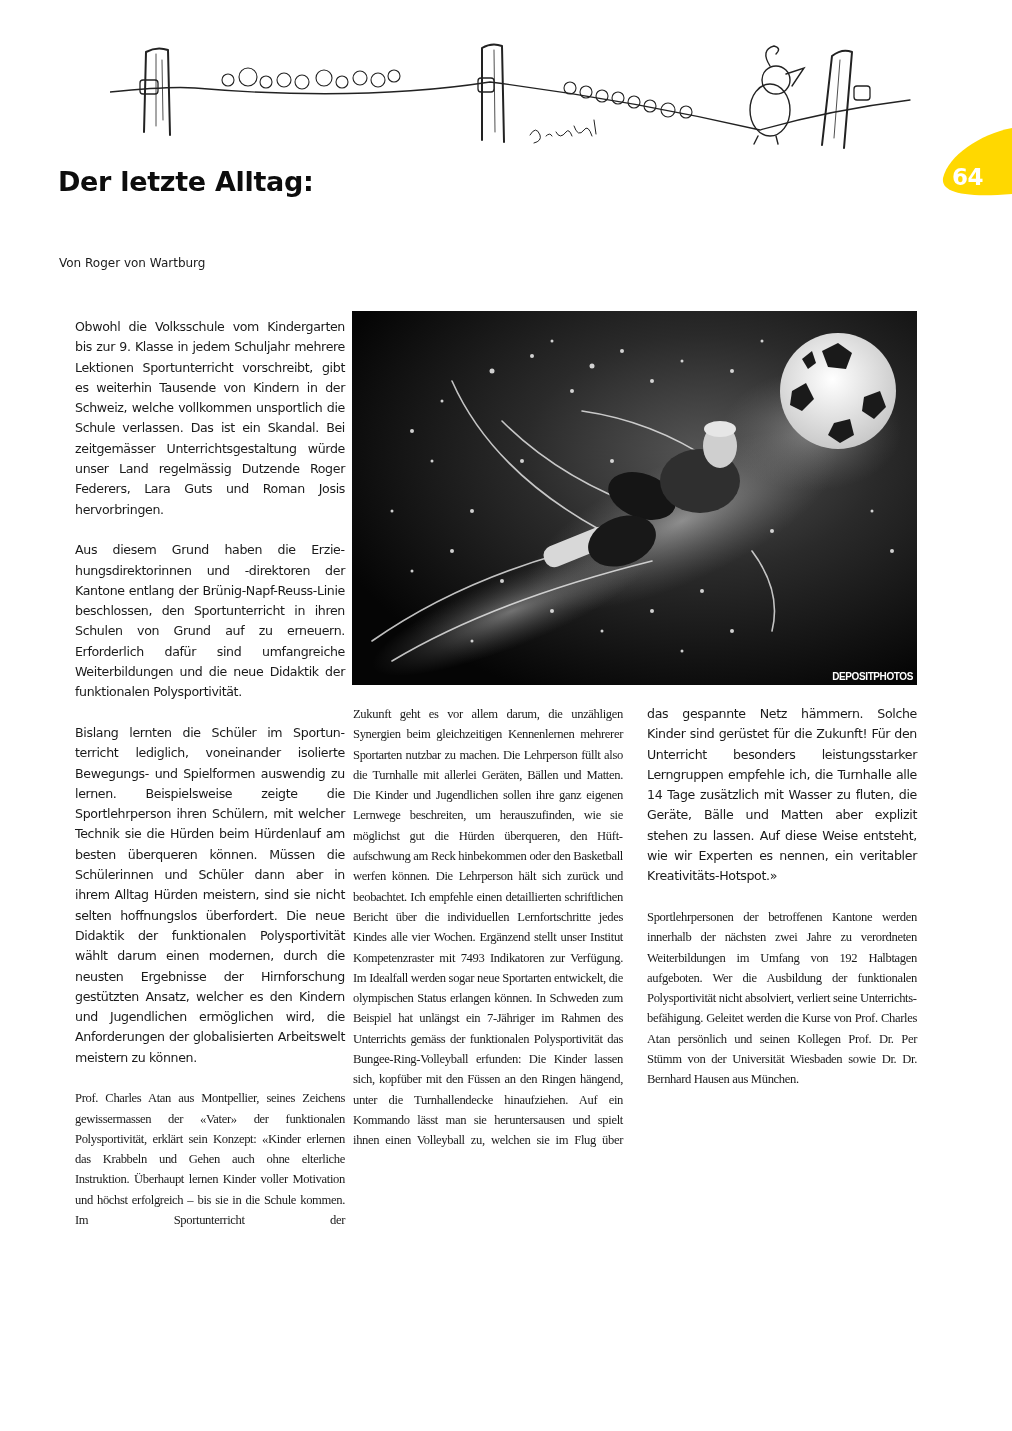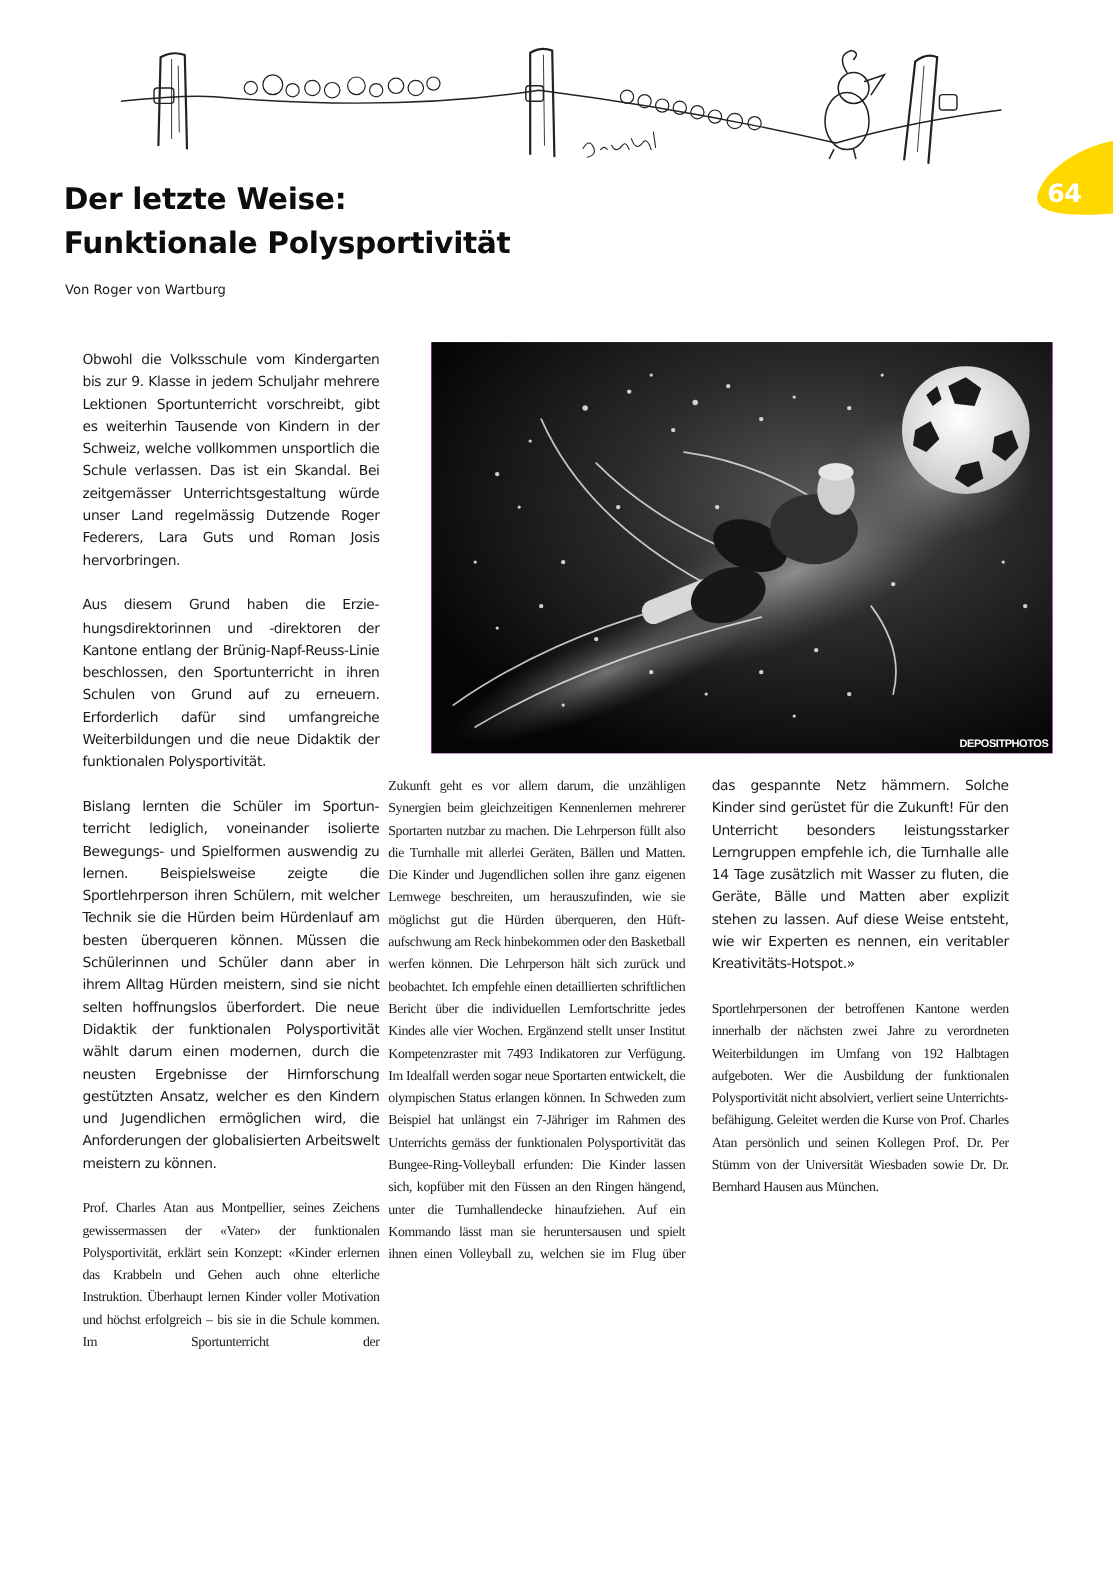--- a/index.html
+++ b/index.html
@@ -14,21 +14,21 @@
   .title { position: absolute; left: 58px; top: 162px; font-family: "DejaVu Sans", sans-serif; font-weight: bold; font-size: 27px; line-height: 40px; color: #0d0d0d; letter-spacing: -0.3px; }
   .byline { position: absolute; left: 59px; top: 256px; font-family: "DejaVu Sans", sans-serif; font-size: 12px; color: #1a1a1a; }
 
   .col { position: absolute; width: 270px; font-family: "DejaVu Sans", sans-serif; font-size: 12.6px; line-height: 20.3px; text-align: justify; hyphens: manual; color: #1a1a1a; letter-spacing: -0.35px; }
   .col p { margin-bottom: 20.3px; }
   .col p:last-child { margin-bottom: 0; font-family: Liberation Serif, serif; }
   .col1 { left: 75px; top: 317px; }
   .col2 { left: 353px; top: 704px; }
   .col3 { left: 647px; top: 704px; }
 
-  .photo { position: absolute; left: 352px; top: 311px; width: 565px; height: 374px; background: #d946ef; overflow: hidden; margin-left: 40px; }
+  .photo { position: absolute; left: 352px; top: 311px; width: 565px; height: 374px; background: #14532d; overflow: hidden; }
   .photo svg { display: block; }
   .photo-credit { position: absolute; right: 4px; bottom: 3px; font-family: "Liberation Sans", sans-serif; font-weight: bold; font-size: 10px; color: #ffffff; letter-spacing: -0.4px; }
 </style>
 </head>
 <body>
 
 <div class="illustration">
   <svg width="810" height="115" viewBox="0 0 810 115">
     <g fill="none" stroke="#222" stroke-width="1.3" stroke-linecap="round">
 
@@ -80,22 +80,21 @@
     </g>
   </svg>
 </div>
 
 <svg class="page-badge" width="72" height="74" viewBox="0 0 72 74">
   <path d="M72 2 C 40 8 8 30 3 52 C 1 66 22 72 72 68 Z" fill="#FFD800"></path>
 </svg>
 <div class="page-number">64</div>
 
 <h1 class="title">
-  <span>Der letzte Weise:</span><br>
-  <span>Funktionale Polysportivität</span>
+  <span>Der letzte Alltag:</span><br>
 </h1>
 <div class="byline">Von Roger von Wartburg</div>
 
 <div class="col col1">
   <p>Obwohl die Volksschule vom Kinder­garten bis zur 9. Klasse in jedem Schul­jahr mehrere Lektionen Sportunter­richt vorschreibt, gibt es weiterhin Tausende von Kindern in der Schweiz, welche vollkommen unsportlich die Schule verlassen. Das ist ein Skandal. Bei zeitgemässer Unterrichtsgestal­tung würde unser Land regelmässig Dutzende Roger Federers, Lara Guts und Roman Josis hervorbringen.</p>
   <p>Aus diesem Grund haben die Erzie­hungsdirektorinnen und -direktoren der Kantone entlang der Brünig-Napf-Reuss-Linie beschlossen, den Sportun­terricht in ihren Schulen von Grund auf zu erneuern. Erforderlich dafür sind umfangreiche Weiterbildungen und die neue Didaktik der funktionalen Polysportivität.</p>
   <p>Bislang lernten die Schüler im Sportun­terricht lediglich, voneinander isolier­te Bewegungs- und Spielformen aus­wendig zu lernen. Beispielsweise zeig­te die Sportlehrperson ihren Schülern, mit welcher Technik sie die Hürden beim Hürdenlauf am besten überque­ren können. Müssen die Schülerinnen und Schüler dann aber in ihrem Alltag Hürden meistern, sind sie nicht selten hoffnungslos überfordert. Die neue Didaktik der funktionalen Polysporti­vität wählt darum einen modernen, durch die neusten Ergebnisse der Hirnforschung gestützten Ansatz, welcher es den Kindern und Jugendli­chen ermöglichen wird, die Anforde­rungen der globalisierten Arbeitswelt meistern zu können.</p>
   <p style="text-align-last: justify;">Prof. Charles Atan aus Montpellier, sei­nes Zeichens gewissermassen der «Va­ter» der funktionalen Polysportivität, erklärt sein Konzept: «Kinder erlernen das Krabbeln und Gehen auch ohne elterliche Instruktion. Überhaupt ler­nen Kinder voller Motivation und höchst erfolgreich – bis sie in die Schu­le kommen. Im Sportunterricht der</p>
 </div>
 

